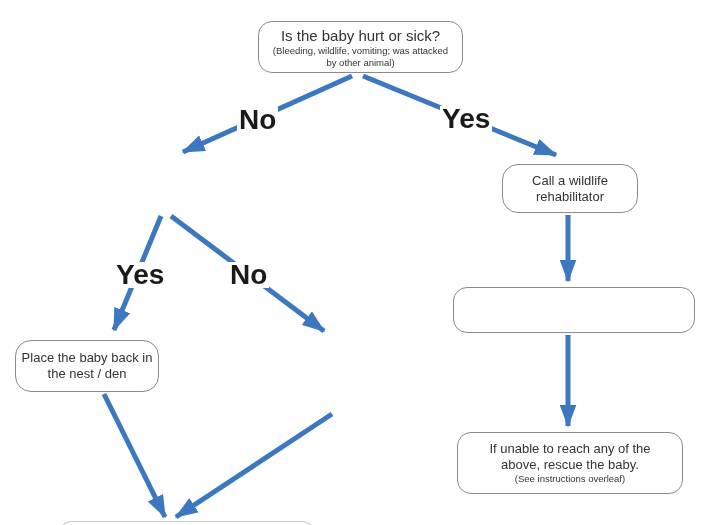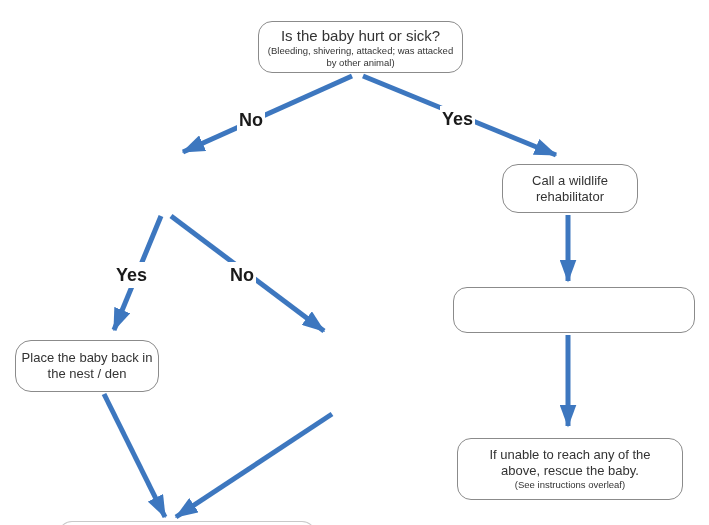--- a/index.html
+++ b/index.html
@@ -45,21 +45,21 @@
     color: var(--text-color);
     font-size: 13px;
     line-height: 16px;
     z-index: 2;
   }
   .node .tline { white-space: nowrap; }
   .node .title { font-size: 15px; line-height: 19px; white-space: nowrap; }
   .node .note  { font-size: 9.5px; line-height: 12px; white-space: nowrap; color: var(--text-color); }
   .edge-label {
     position: absolute;
-    font-size: 18px;
+    font-size: 28px;
     line-height: 26px;
     font-weight: bold;
     color: var(--label-color);
     background: #ffffff;
     padding: 0 2px;
     z-index: 4;
     white-space: nowrap;
   }
   .partial-node {
     position: absolute;
@@ -86,40 +86,40 @@
     <line x1="161" y1="216" x2="114" y2="330" marker-end="url(#ah)"></line>
     <line x1="171" y1="216" x2="324" y2="331" marker-end="url(#ah)"></line>
     <line x1="568" y1="215" x2="568" y2="281" marker-end="url(#ah)"></line>
     <line x1="568" y1="335" x2="568" y2="426" marker-end="url(#ah)"></line>
     <line x1="104" y1="394" x2="165" y2="517" marker-end="url(#ah)"></line>
     <line x1="332" y1="414" x2="176" y2="517" marker-end="url(#ah)"></line>
   </svg>
 
   <div class="node" style="left:258px; top:21px; width:205px; height:52px; border-radius:14px;">
     <div class="title">Is the baby hurt or sick?</div>
-    <div class="note">(Bleeding, shivering, attacked; was attacked</div>
+    <div class="note">(Bleeding, wildlife, vomiting; was attacked</div>
     <div class="note">by other animal)</div>
   </div>
 
 
   <div class="node" style="left:502px; top:164px; width:136px; height:49px;">
     <div class="tline">Call a wildlife</div>
     <div class="tline">rehabilitator</div>
   </div>
 
   <div class="node" style="left:453px; top:287px; width:242px; height:46px; border-radius:14px;">
   </div>
 
   <div class="node" style="left:15px; top:340px; width:144px; height:52px;">
     <div class="tline">Place the baby back in</div>
     <div class="tline">the nest / den</div>
   </div>
 
 
-  <div class="node" style="left:457px; top:432px; width:226px; height:62px; border-radius:14px;margin-top:6px;">
+  <div class="node" style="left:457px; top:432px; width:226px; height:62px; border-radius:14px;">
     <div class="tline">If unable to reach any of the</div>
     <div class="tline">above, rescue the baby.</div>
     <div class="note">(See instructions overleaf)</div>
   </div>
 
   <div class="partial-node" style="left:58px; top:521px; width:258px; height:20px;"></div>
 
   <div class="edge-label" style="left:237px; top:107px;">No</div>
   <div class="edge-label" style="left:440px; top:106px;">Yes</div>
   <div class="edge-label" style="left:114px; top:262px;">Yes</div>

